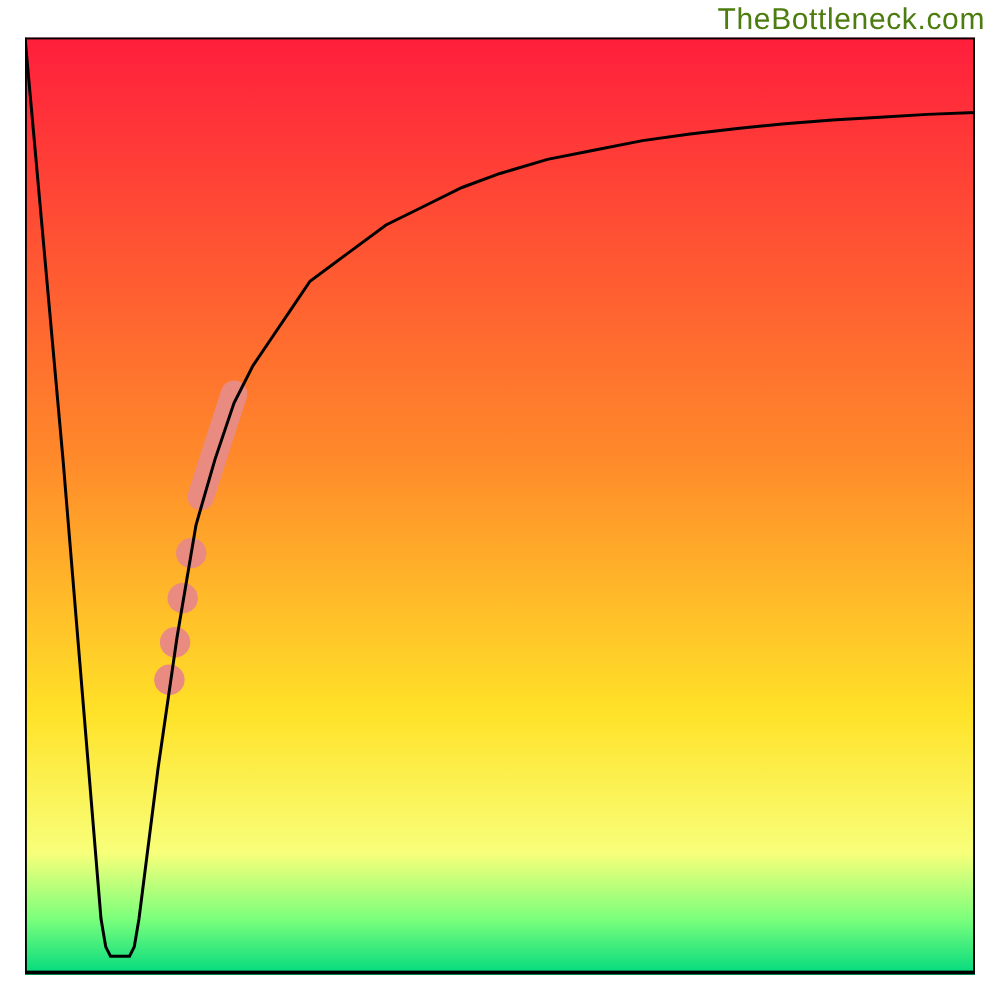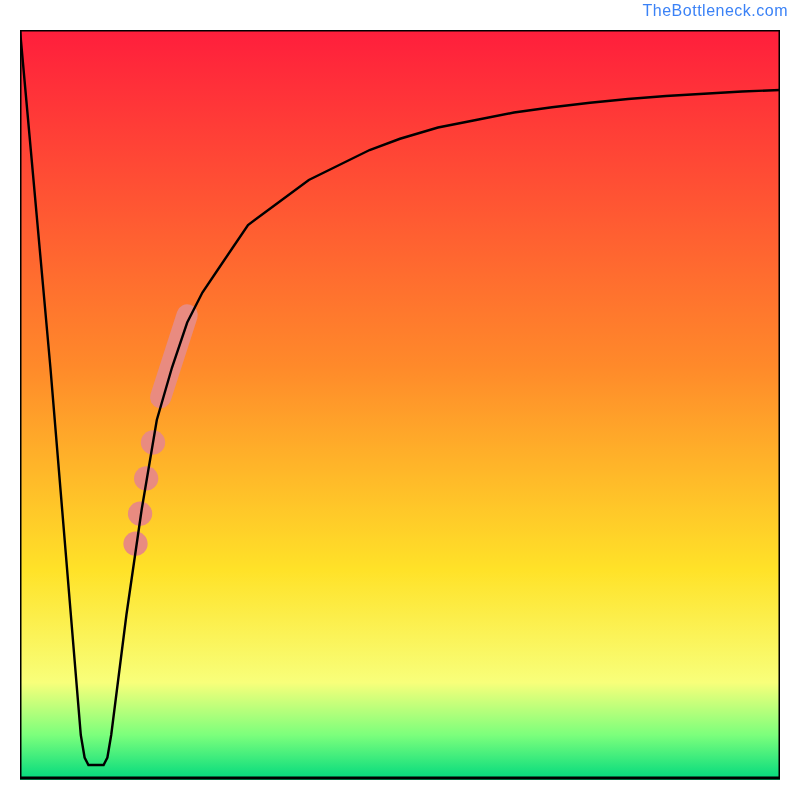--- a/index.html
+++ b/index.html
@@ -11,22 +11,22 @@
   .chart-frame {
     width: 800px;
     height: 800px;
     position: relative;
     box-sizing: border-box;
   }
   .watermark {
     position: absolute;
     top: 2px;
     right: 12px;
-    color: #3b82f6;
-    font-size: 16px;
+    color: #4d7c0f;
+    font-size: 24px;
     font-weight: 400;
     letter-spacing: 0.5px;
   }
   .plot-area {
     position: absolute;
     left: 20px;
     top: 30px;
     width: 760px;
     height: 750px;
   }

